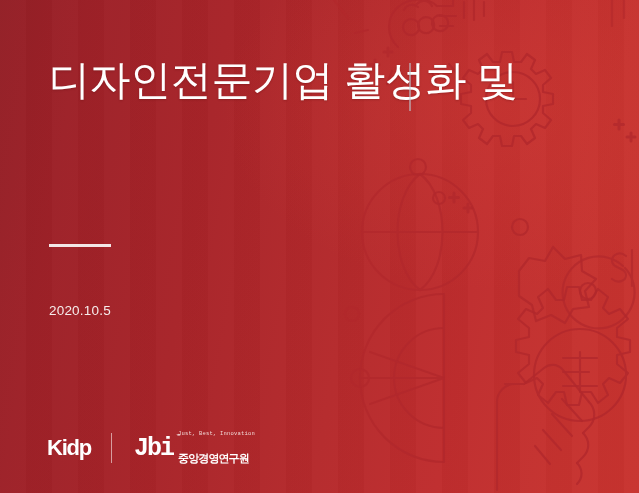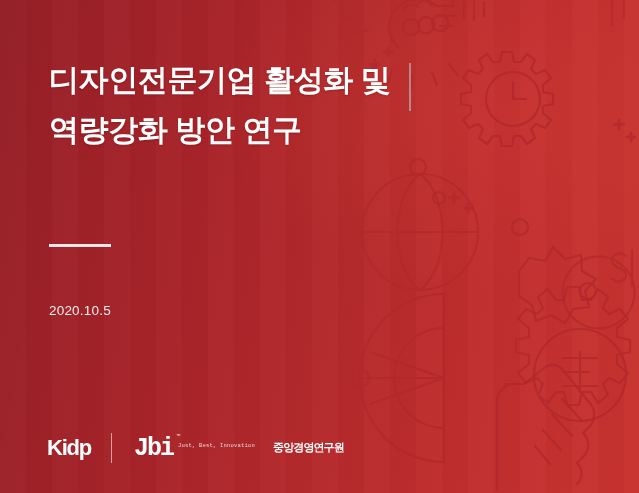--- a/index.html
+++ b/index.html
@@ -62,22 +62,22 @@
   }
 
   .title-block {
     position: absolute;
     left: 49px;
     top: 55px;
     width: 520px;
   }
   .title-line {
     color: #ffffff;
-    font-size: 30px;
-    font-weight: 700;
+    font-size: 41px;
+    font-weight: 400;
     line-height: 50px;
     letter-spacing: -0.4px;
     white-space: nowrap;
     text-shadow: 0 1px 2px rgba(90,12,16,0.30);
   }
 
   
   .caret {
     position: absolute;
     left: 360px;
@@ -161,20 +161,21 @@
   .jbi-tm {
     position: absolute;
     top: -2px;
     right: -7px;
     font-size: 6px;
     font-weight: 400;
     letter-spacing: 0;
   }
   .jbi-text {
     display: flex;
+    flex-direction: column;
     justify-content: center;
     gap: 18px;
   }
   .jbi-tagline {
     font-size: 5.5px;
     color: #f0d6d4;
     letter-spacing: 0.2px;
     line-height: 1;
     white-space: nowrap;
   }
@@ -286,21 +287,20 @@
         <path d="M612 0 l0 26 M624 0 l0 18"></path>
         <path d="M334 0 l14 18"></path>
       </g>
     </svg>
   </div>
 
   <div class="content">
 
     <div class="title-block">
       <div class="title-line">디자인전문기업 활성화 및</div>
-      <div class="title-line">역량강화 방안 연구</div>
       <div class="caret"></div>
     </div>
 
     <div class="rule"></div>
 
     <div class="date">2020.10.5</div>
 
     <div class="footer">
 
       <div class="logo-kidp">

